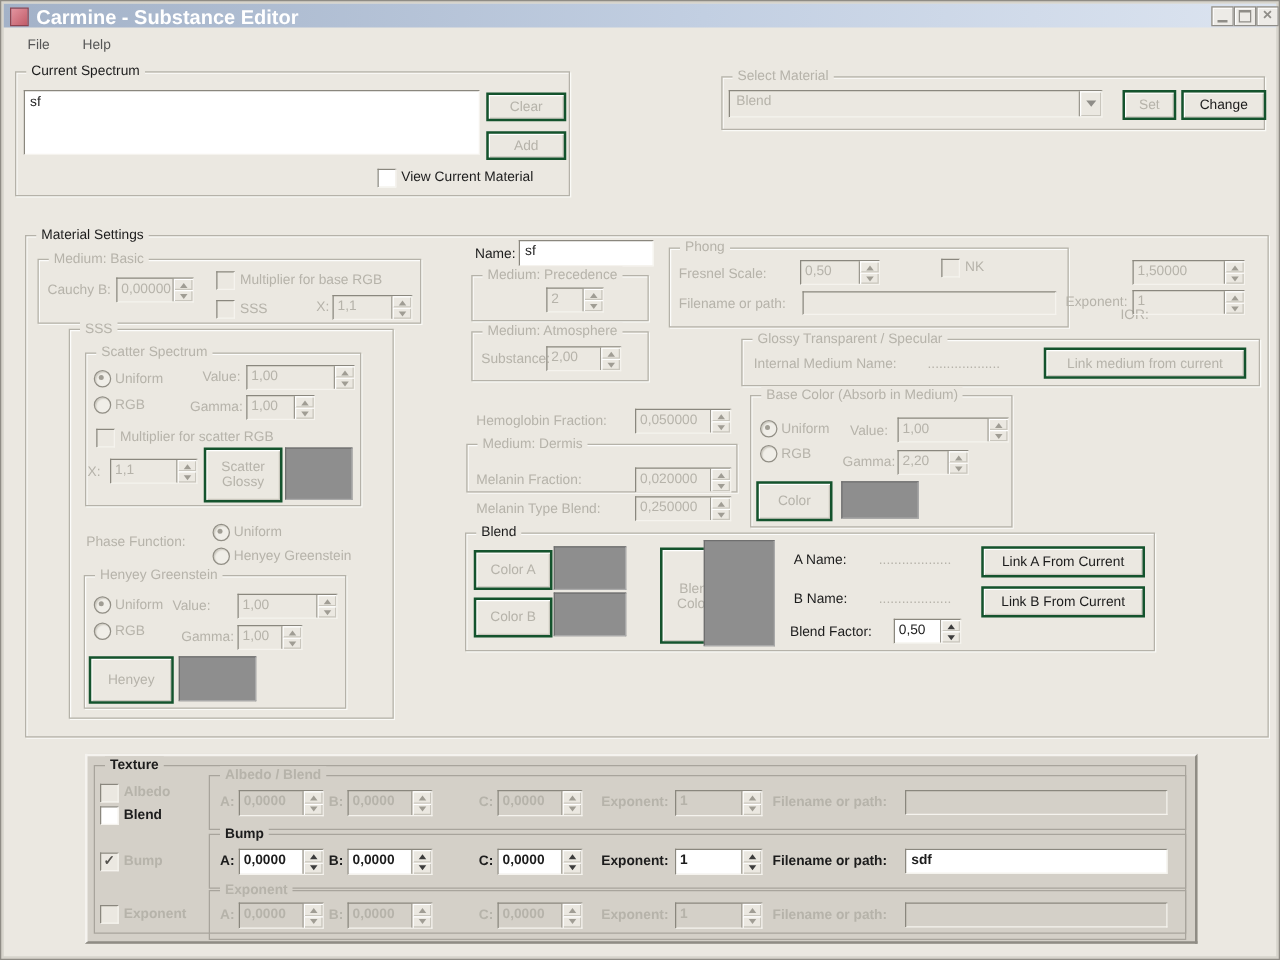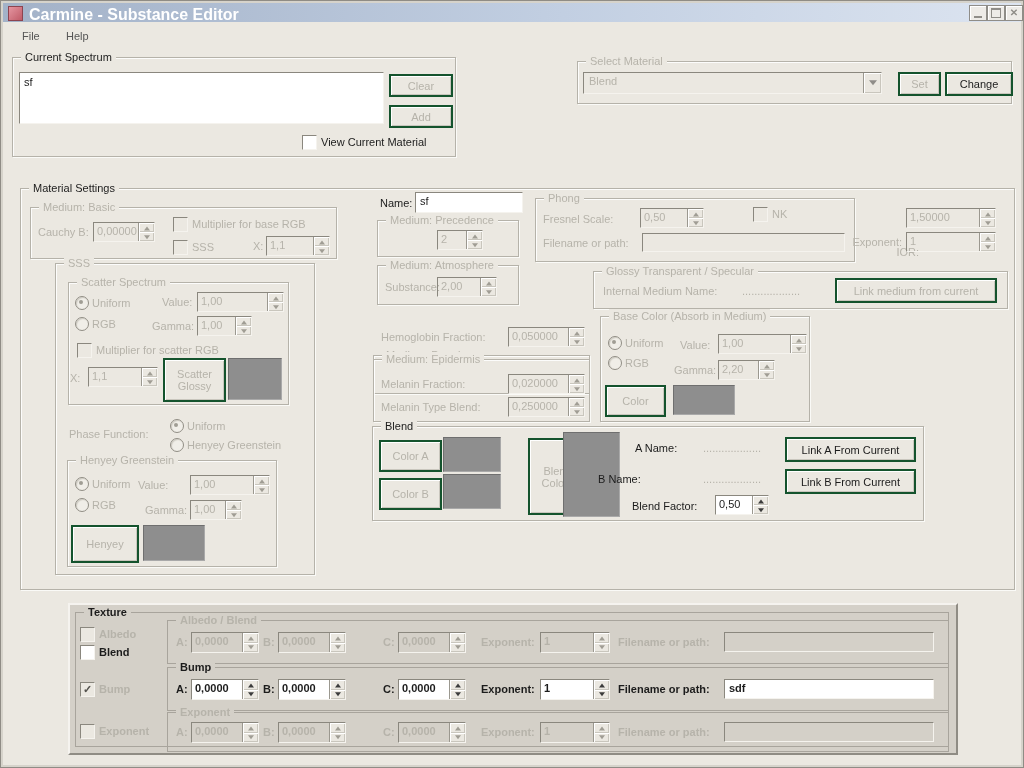--- a/index.html
+++ b/index.html
@@ -239,23 +239,20 @@
   </div>
   <span class="lbl dis-t" style="left:381px;top:331px;">Hemoglobin Fraction:</span>
   <div class="spin dis sunken" style="left:508px;top:327px;width:75px;height:18px;">
     <span class="val">0,050000</span>
     <span class="arr">
         <i class="up"></i>
         <i class="dn"></i>
       </span>
   </div>
 
-  <div class="grp" style="left:373px;top:359px;width:215px;height:61px;">
-    <span class="cap dis-t">Medium: Epidermis</span>
-  </div>
   <span class="lbl dis-t" style="left:381px;top:378px;">Melanin Fraction:</span>
   <div class="spin dis sunken" style="left:508px;top:374px;width:75px;height:18px;">
     <span class="val">0,020000</span>
     <span class="arr">
         <i class="up"></i>
         <i class="dn"></i>
       </span>
   </div>
   <span class="lbl dis-t" style="left:381px;top:401px;">Melanin Type Blend:</span>
   <div class="spin dis sunken" style="left:508px;top:397px;width:75px;height:18px;">
@@ -336,21 +333,21 @@
     <span class="cap">Blend</span>
   </div>
   <div class="btn dis" style="left:379px;top:440px;width:59px;height:28px;">Color A</div>
   <span class="swatch" style="left:443px;top:437px;width:56px;height:33px;"></span>
   <div class="btn dis" style="left:379px;top:478px;width:59px;height:28px;">Color B</div>
   <span class="swatch" style="left:443px;top:474px;width:56px;height:33px;"></span>
   <div class="btn dis" style="left:528px;top:438px;width:55px;height:73px;">Blend Colors</div>
   <span class="swatch" style="left:563px;top:432px;width:55px;height:83px;"></span>
   <span class="lbl" style="left:635px;top:442px;">A Name:</span>
   <span class="lbl dis-t" style="left:703px;top:442px;">...................</span>
-  <span class="lbl" style="left:598px;top:473px;">B Name:</span>
+  <span class="lbl" style="left:635px;top:473px;">B Name:</span>
   <span class="lbl dis-t" style="left:703px;top:473px;">...................</span>
   <span class="lbl" style="left:632px;top:500px;">Blend Factor:</span>
   <div class="spin en sunken" style="left:715px;top:495px;width:52px;height:18px;">
     <span class="val">0,50</span>
     <span class="arr">
         <i class="up"></i>
         <i class="dn"></i>
       </span>
   </div>
   <div class="btn" style="left:785px;top:437px;width:127px;height:21px;">Link A From Current</div>

